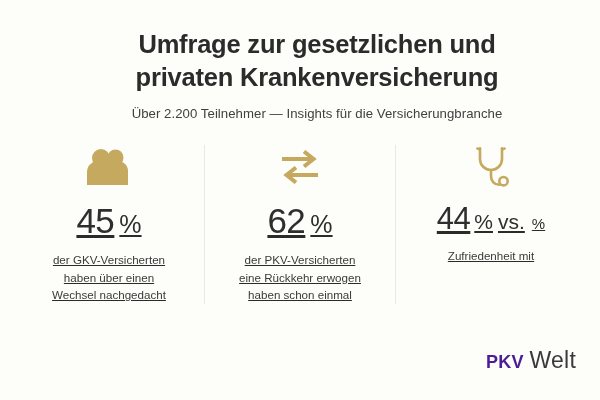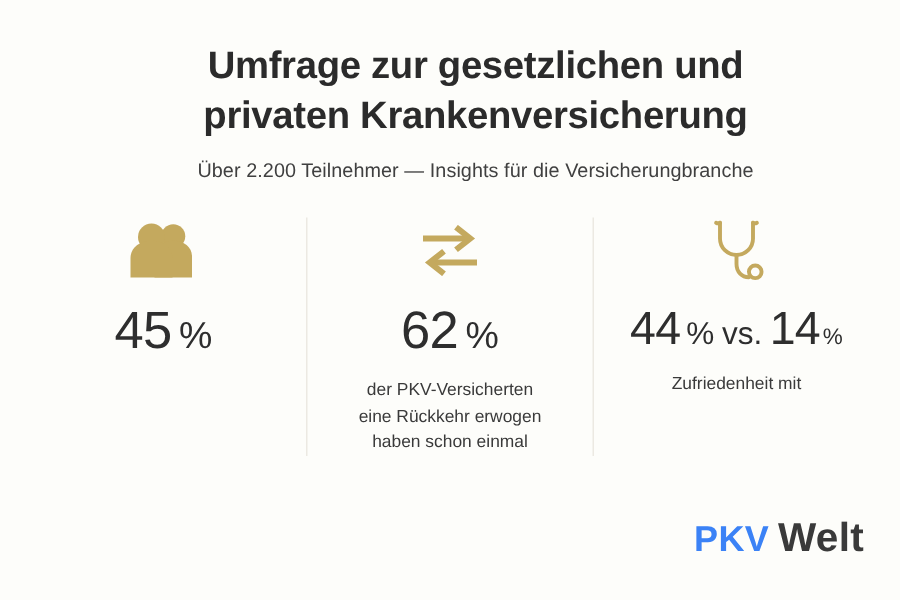--- a/index.html
+++ b/index.html
@@ -48,20 +48,21 @@
   }
 
   
   .stats {
     display: flex;
     align-items: flex-start;
     justify-content: center;
     margin-top: 24px;
     padding: 0 14px;
     box-sizing: border-box;
+    text-decoration: underline;
   }
   .stat {
     flex: 1 1 0;
     text-align: center;
     padding: 0 6px;
     box-sizing: border-box;
     position: relative;
   }
   .divider {
     width: 1px;
@@ -130,28 +131,28 @@
   
   .logo {
     position: absolute;
     right: 24px;
     bottom: 28px;
     display: flex;
     align-items: baseline;
     line-height: 1;
   }
   .logo-bold {
-    font-size: 24px;
+    font-size: 18px;
     font-weight: bold;
-    color: #3b82f6;
+    color: #4c1d95;
     letter-spacing: 0.2px;
   }
   .logo-light {
-    font-size: 27px;
-    font-weight: 700;
+    font-size: 23px;
+    font-weight: 400;
     color: #3a3a3a;
     margin-left: 6px;
     letter-spacing: 0.2px;
   }
 </style>
 </head>
 <body>
 
 <div class="infographic">
 
@@ -170,20 +171,25 @@
         <svg width="46" height="38" viewBox="0 0 46 38" aria-hidden="true">
           <circle cx="29.5" cy="9.5" r="8" fill="#c4a95e"></circle>
           <path d="M17 37 V23 c0-6.2 5.2-10.5 12.5-10.5 S42 16.8 42 23 V37 Z" fill="#c4a95e"></path>
           <circle cx="15" cy="10" r="9" fill="#c4a95e"></circle>
           <path d="M1 37 V24 c0-6.8 5.9-11.5 14-11.5 S29 17.2 29 24 V37 Z" fill="#c4a95e"></path>
         </svg>
       </div>
       <div class="stat-value">
         <span class="num-xl">45</span>
         <span class="pct-lg">%</span>
+      </div>
+      <div class="stat-caption">
+        <span>der GKV-Versicherten</span>
+        <span>haben über einen</span>
+        <span>Wechsel nachgedacht</span>
       </div>
     </div>
 
     <div class="divider"></div>
 
     <div class="stat">
       <div class="stat-icon">
         <svg width="42" height="34" viewBox="0 0 42 34" aria-hidden="true">
           <path d="M3 9 H33" stroke="#c4a95e" stroke-width="4" fill="none" stroke-linecap="butt"></path>
           <path d="M25 1.5 L34.5 9 L25 16.5" stroke="#c4a95e" stroke-width="4" fill="none" stroke-linecap="butt" stroke-linejoin="miter"></path>
@@ -213,21 +219,20 @@
             <path d="M33 3.5 a2.4 2.4 0 0 0 2.6 0"></path>
             <path d="M22 25 V31 c0 5.3 3.6 8.8 8.2 8.8"></path>
             <circle cx="34.5" cy="36.2" r="4.2"></circle>
           </g>
         </svg>
       </div>
       <div class="stat-value">
         <span class="num-cmp">44</span>
         <span class="pct-md">%</span>
         <span class="vs-label">vs.</span>
-        <span class="num-cmp">14</span>
         <span class="pct-sm">%</span>
       </div>
       <div class="stat-caption">
         <span>Zufriedenheit mit</span>
       </div>
     </div>
 
   </div>
 
   <div class="logo">

